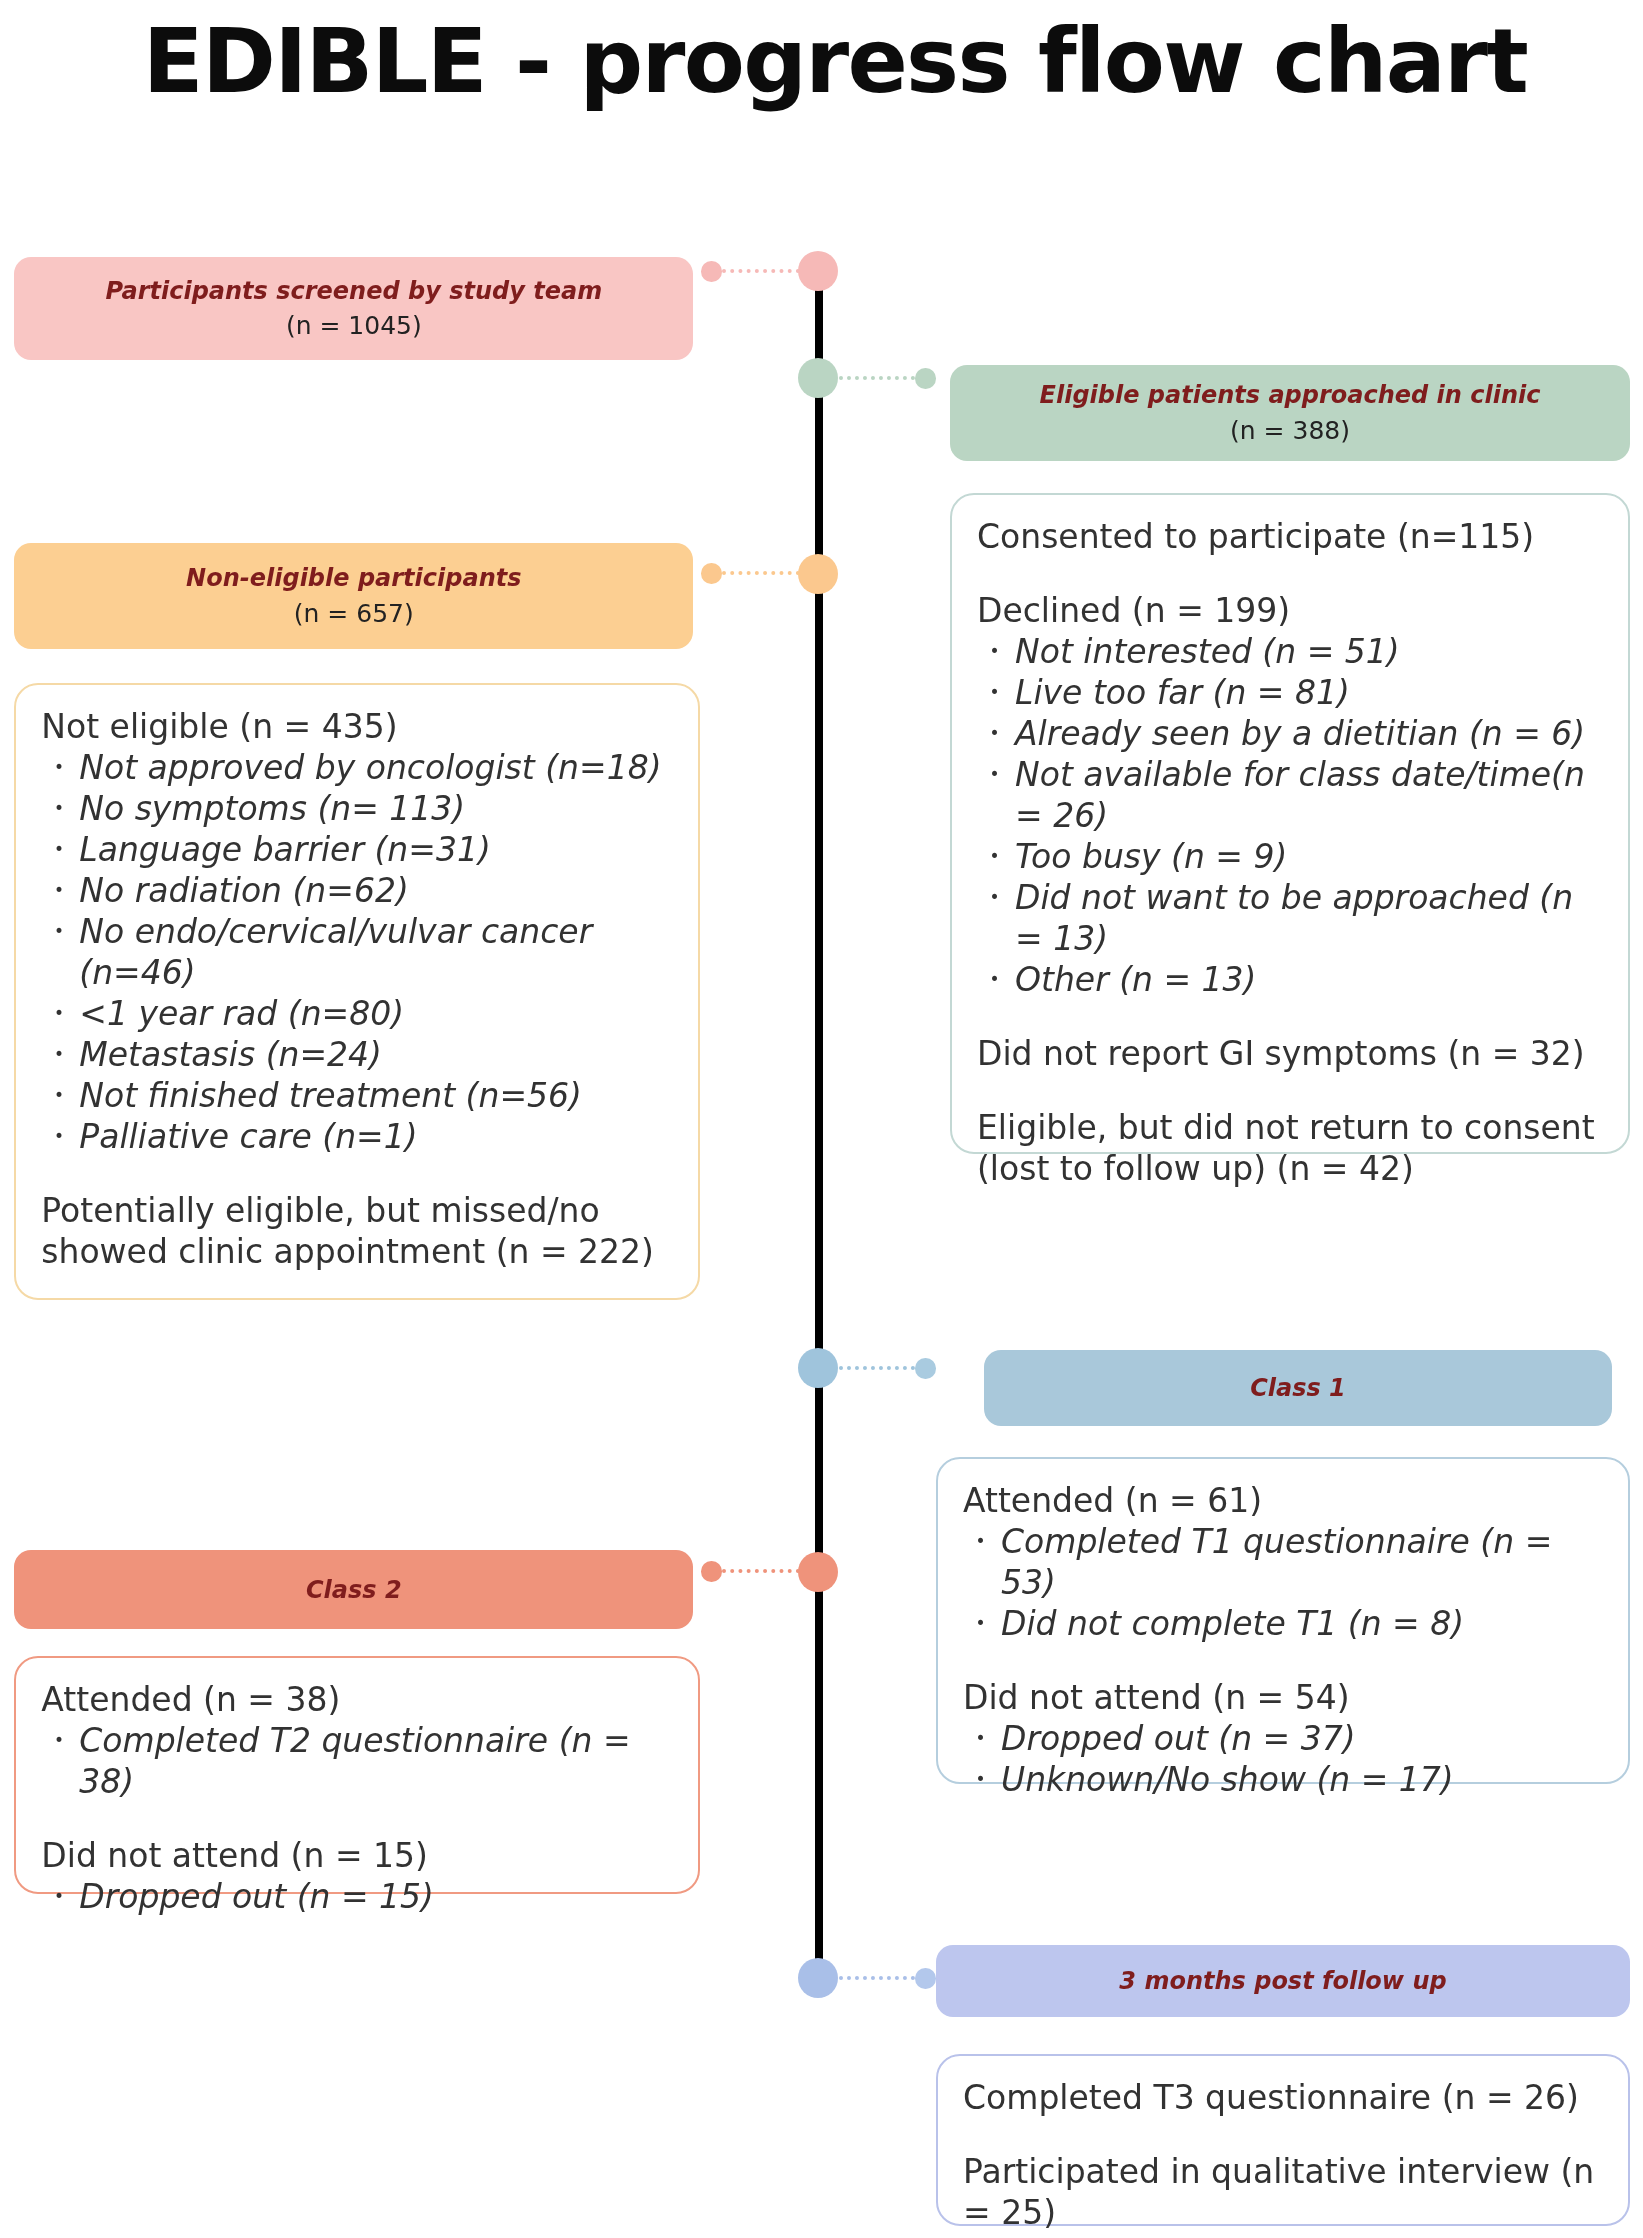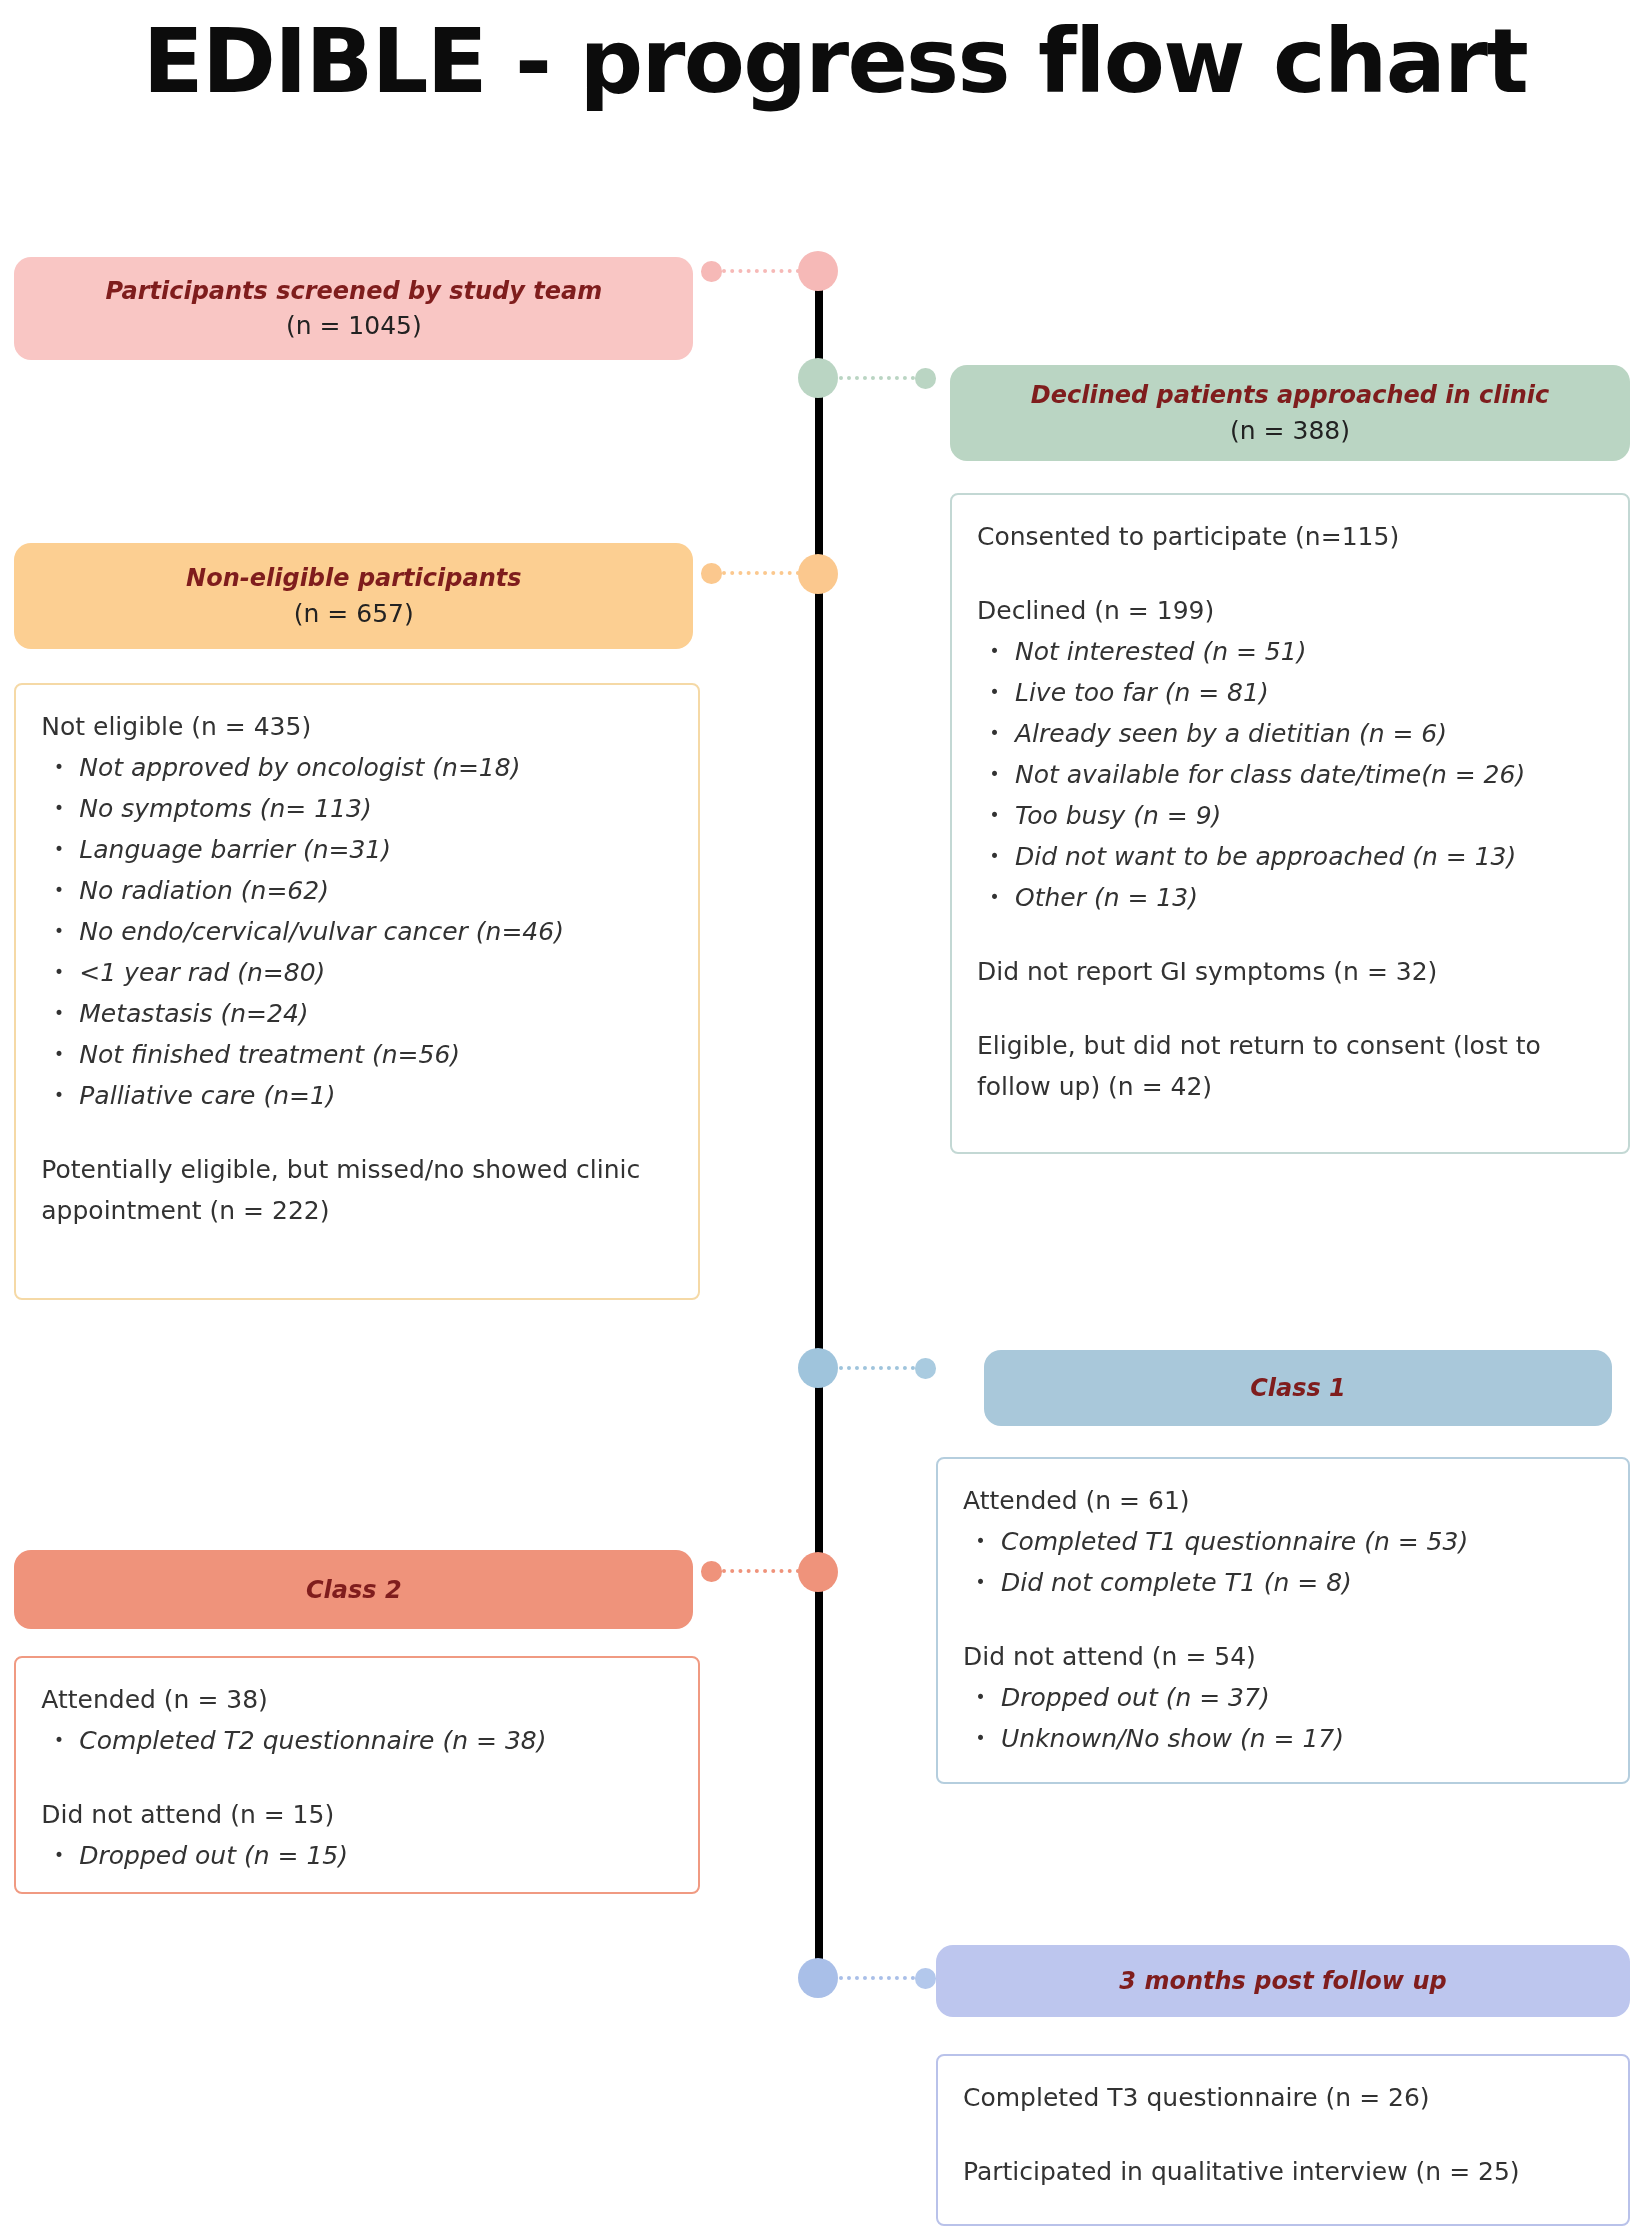--- a/index.html
+++ b/index.html
@@ -16,22 +16,22 @@
   .dot { position:absolute; border-radius:50%; z-index:2; }
   .dot.big   { width:40px; height:40px; }
   .dot.small { width:20.6px; height:20.6px; }
   .conn { position:absolute; height:0; border-top:4.6px dotted; z-index:1; }
 
   .hbox { position:absolute; border-radius:17px; display:flex; flex-direction:column;
           align-items:center; justify-content:center; gap:6.9px; text-align:center; z-index:2; }
   .hbox-title { font-size:24px; font-weight:700; color:#7f1d1d;font-style:italic; }
   .hbox-sub   { font-size:25px; color:#222222; }
 
-  .dbox { position:absolute; background:#ffffff; border:2.3px solid; border-radius:8px;
-          padding:20.6px 25px; font-size:25px; line-height:41px; color:#323232; z-index:2; }
+  .dbox { position:absolute; background:#ffffff; border:2.3px solid; border-radius:24px;
+          padding:20.6px 25px; font-size:33px; line-height:41px; color:#323232; z-index:2; }
   .dbox p { margin:0; }
   .dbox .gap { margin-top:33px; }
   .dbox ul { list-style:none; margin:0; padding:0;font-style:italic; }
   .dbox li { position:relative; padding-left:38px; }
   .dbox li::before { content:"•"; position:absolute; left:12.6px; top:0;
                      font-size:17px; line-height:41px; }
 </style>
 </head>
 <body>
 
@@ -46,21 +46,21 @@
   <div class="dot big" style="left:798px; top:251px; background:#f6b9b7;"></div>
   <div class="hbox" style="left:14.3px; top:257px; width:679px; height:103px; background:#f9c6c4;">
     <div class="hbox-title">Participants screened by study team</div>
     <div class="hbox-sub">(n = 1045)</div>
   </div>
 
   <div class="dot big" style="left:798px; top:358px; background:#bad5c3;"></div>
   <div class="conn" style="left:839px; top:376px; width:76px; border-color:#bad5c3;"></div>
   <div class="dot small" style="left:915px; top:368px; background:#bad5c3;"></div>
   <div class="hbox" style="left:950px; top:365px; width:680px; height:96px; background:#bad5c3;">
-    <div class="hbox-title">Declined patients approached in clinic</div>
+    <div class="hbox-title">Eligible patients approached in clinic</div>
     <div class="hbox-sub">(n = 388)</div>
   </div>
 
   <div class="dbox" style="left:950px; top:493px; width:680px; height:661px; border-color:#c3d8d4;">
     <p>Consented to participate (n=115)</p>
     <p class="gap">Declined (n = 199)</p>
     <ul>
       <li>Not interested (n = 51)</li>
       <li>Live too far (n = 81)</li>
       <li>Already seen by a dietitian (n = 6)</li>

